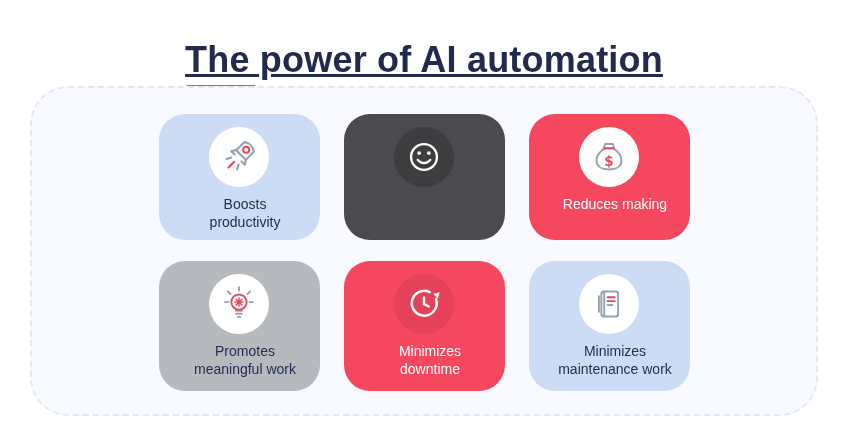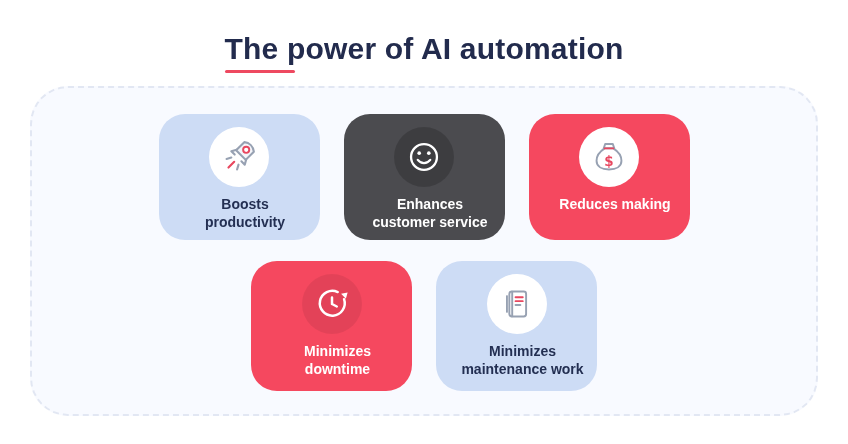--- a/index.html
+++ b/index.html
@@ -4,22 +4,22 @@
 <style>
   html,body{margin:0;padding:0;}
   body{
     width:848px;height:444px;background:#ffffff;
     font-family:"Liberation Sans","DejaVu Sans",sans-serif;
     overflow:hidden;
   }
   .page{position:relative;width:848px;height:444px;}
   .header{padding-top:24px;text-align:center;}
   .title{
-    display:inline-block;position:relative;margin:8px;
-    font-size:30px;font-weight:600;letter-spacing:.2px;color:#222b4d;
+    display:inline-block;position:relative;margin:15px;
+    font-size:36px;font-weight:600;letter-spacing:.2px;color:#222b4d;text-decoration:underline;
   }
   .accent-underline{
     position:absolute;left:1px;bottom:-7px;
     width:70px;height:3px;border-radius:2px;background:#ee4960;
   }
   .board{
     position:absolute;left:30px;right:30px;top:86px;bottom:28px;
     background:#f8faff;border:2px dashed #e2e7f3;border-radius:38px;
     padding-top:26px;box-sizing:border-box;
   }
@@ -32,21 +32,21 @@
   }
   .row-2 .card{height:130px;}
   .badge{
     width:60px;height:60px;border-radius:50%;background:#ffffff;
     display:flex;align-items:center;justify-content:center;
     margin-bottom:8px;flex:none;
   }
   .card.badge-darkgray .badge{background:rgba(0,0,0,.18);}
   .card.badge-darkred .badge{background:rgba(0,0,0,.07);}
   .label{
-    font-size:14px;font-weight:700;text-align:center;
+    font-size:14px;font-weight:400;text-align:center;
     line-height:1.32;white-space:pre-line;padding:0 6px;margin-left:12px;
   }
   svg{display:block;}
 </style>
 </head>
 <body>
 
 <div class="page">
 
   <div class="header">
@@ -83,42 +83,57 @@
         <div class="badge">
           <svg width="46" height="46" viewBox="0 0 48 48">
             <g fill="none" stroke="#ffffff" stroke-width="2.4" stroke-linecap="round">
               <circle cx="24" cy="24" r="13.5"></circle>
               <path d="M17.5 27c3.5 4.5 9.5 4.5 13 0"></path>
             </g>
             <circle cx="19" cy="20" r="1.9" fill="#ffffff"></circle>
             <circle cx="29" cy="20" r="1.9" fill="#ffffff"></circle>
           </svg>
         </div>
-        <div class="label">Enhances
-customer service</div>
       </div>
 
       <div class="card" style="background: rgb(245, 72, 95); color: rgb(255, 255, 255);">
         <div class="badge">
           <svg width="46" height="46" viewBox="0 0 48 48">
             <g fill="none" stroke="#97a1b2" stroke-width="2" stroke-linecap="round" stroke-linejoin="round">
               <path d="M20 10.5h8l1.5 4.5h-11z" fill="#ffffff"></path>
               <path d="M19.5 15h9c5.5 3.5 8.5 8 8.5 13 0 6-5.5 9-13 9s-13-3-13-9c0-5 3-9.5 8.5-13z" fill="#ffffff"></path>
             </g>
             <path d="M19.5 15h9" fill="none" stroke="#e8475f" stroke-width="2" stroke-linecap="round"></path>
             <text x="24" y="33.5" font-size="14" font-weight="bold" fill="#e8475f" text-anchor="middle" font-family="DejaVu Sans, sans-serif">$</text>
           </svg>
         </div>
         <div class="label">Reduces making</div>
       </div>
 
     </div>
 
     <div class="row row-2">
 
+      <div class="card" style="background: rgb(182, 185, 190); color: rgb(35, 47, 82);">
+        <div class="badge">
+          <svg width="46" height="46" viewBox="0 0 48 48">
+            <g fill="none" stroke="#97a1b2" stroke-width="2" stroke-linecap="round">
+              <path d="M24 6.5v3.5M35.5 11l-2.6 2.6M12.5 11l2.6 2.6M38.5 22h-3.5M13 22H9.5"></path>
+              <path d="M21 31h6M21 34.2h6M22.5 37.4h3"></path>
+            </g>
+            <circle cx="24" cy="22" r="8" fill="#ffffff" stroke="#e8475f" stroke-width="2"></circle>
+            <circle cx="24" cy="22" r="2.2" fill="#e8475f"></circle>
+            <g stroke="#e8475f" stroke-width="1.6" stroke-linecap="round">
+              <path d="M24 17.8v2M24 24.2v2M19.8 22h2M26.2 22h2M21 19l1.4 1.4M25.6 23.6L27 25M27 19l-1.4 1.4M22.4 23.6L21 25"></path>
+            </g>
+          </svg>
+        </div>
+        <div class="label">Promotes
+meaningful work</div>
+      </div>
 
       <div class="card badge-darkred" style="background: rgb(245, 72, 95); color: rgb(255, 255, 255);">
         <div class="badge">
           <svg width="46" height="46" viewBox="0 0 48 48">
             <g fill="none" stroke="#ffffff" stroke-width="2.6" stroke-linecap="round" stroke-linejoin="round">
               <path d="M30 11.5A13 13 0 1 0 36.6 19"></path>
               <path d="M24 24V17.2M24 24l5 2.6"></path>
             </g>
             <path d="M33.5 13.2l6.8-1.2-1.8 6.6z" fill="#ffffff"></path>
           </svg>

